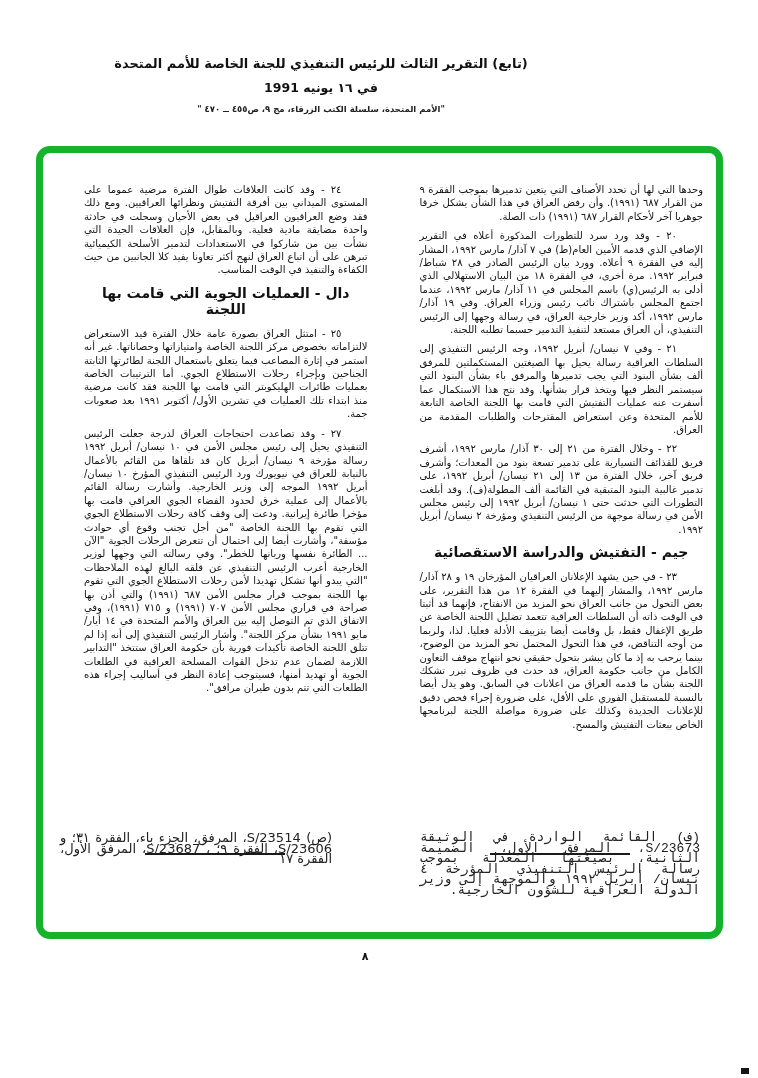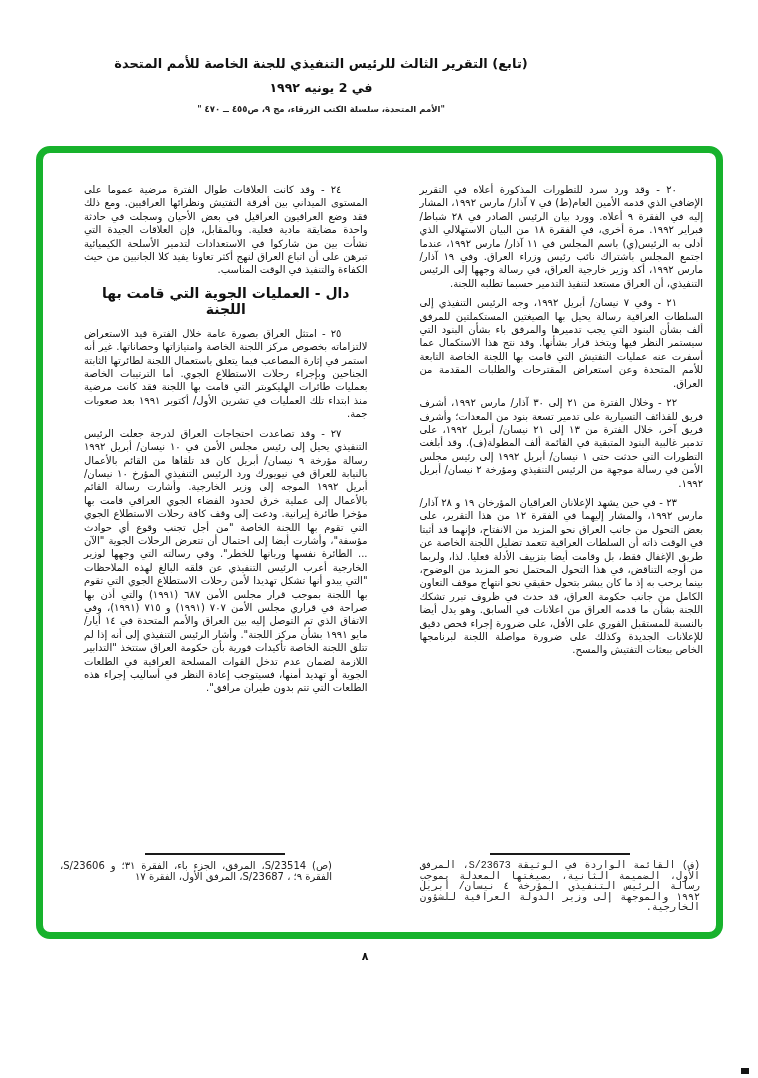--- a/index.html
+++ b/index.html
@@ -29,51 +29,53 @@
     margin:0 0 6px 0;text-indent:26px;
   }
   .para.cont{text-indent:0;}
   .heading{
     font-size:14px;font-weight:bold;text-align:center;margin:8px 0 10px 0;
   }
   .fn-rule{position:absolute;height:2px;background:#1a1a1a;}
   .fn-rule-left{left:102px;top:700px;width:140px;}
   .fn-rule-right{left:447px;top:700px;width:140px;}
   .footnote{
-    position:absolute;top:708px;font-size:10px;line-height:10.5px;
+    position:absolute;top:680px;font-size:13px;line-height:10.5px;
     direction:rtl;text-align:justify;color:#222;
   }
   .footnote-left{left:17px;width:272px;}
   .footnote-right{left:377px;width:280px;font-family:Liberation Mono, monospace;}
   .page-number{
     position:absolute;left:340px;top:950px;width:50px;text-align:center;
     font-size:11px;font-weight:bold;
   }
   .corner-mark{
     position:absolute;left:741px;top:1068px;width:8px;height:6px;background:#141414;
   }
 </style>
 </head>
 <body>
 
 <div>
 
   <header class="page-header">
     <div class="h1">(تابع) التقرير الثالث للرئيس التنفيذي للجنة الخاصة للأمم المتحدة</div>
-    <div class="h2">في 2 يونيه ١٩٩٢</div>
+    <div class="h2">في ١٦ يونيه 1991</div>
     <div class="h3">"الأمم المتحدة، سلسلة الكتب الزرقاء، مج ٩، ص٤٥٥ ــ ٤٧٠ "</div>
   </header>
 
   <div class="green-box">
     <div class="cols">
 
       <div class="col">
+        <p class="para cont">وحدها التي لها أن تحدد الأصناف التي يتعين تدميرها بموجب الفقرة ٩ من القرار ٦٨٧ (١٩٩١). وأن رفض العراق في هذا الشأن يشكل خرقا جوهريا آخر لأحكام القرار ٦٨٧ (١٩٩١) ذات الصلة.</p>
         <p class="para">٢٠ -  وقد ورد سرد للتطورات المذكورة أعلاه في التقرير الإضافي الذي قدمه الأمين العام(ط) في ٧ آذار/ مارس ١٩٩٢، المشار إليه في الفقرة ٩ أعلاه. وورد بيان الرئيس الصادر في ٢٨ شباط/ فبراير ١٩٩٢. مرة أخرى، في الفقرة ١٨ من البيان الاستهلالي الذي أدلى به الرئيس(ي) باسم المجلس في ١١ آذار/ مارس ١٩٩٢، عندما اجتمع المجلس باشتراك نائب رئيس وزراء العراق. وفي ١٩ آذار/ مارس ١٩٩٢، أكد وزير خارجية العراق، في رسالة وجهها إلى الرئيس التنفيذي، أن العراق مستعد لتنفيذ التدمير حسبما تطلبه اللجنة.</p>
         <p class="para">٢١ -  وفي ٧ نيسان/ أبريل ١٩٩٢، وجه الرئيس التنفيذي إلى السلطات العراقية رسالة يحيل بها الصيغتين المستكملتين للمرفق ألف بشأن البنود التي يجب تدميرها والمرفق باء بشأن البنود التي سيستمر النظر فيها ويتخذ قرار بشأنها. وقد نتج هذا الاستكمال عما أسفرت عنه عمليات التفتيش التي قامت بها اللجنة الخاصة التابعة للأمم المتحدة وعن استعراض المقترحات والطلبات المقدمة من العراق.</p>
         <p class="para">٢٢ -  وخلال الفترة من ٢١ إلى ٣٠ آذار/ مارس ١٩٩٢، أشرف فريق للقذائف التسيارية على تدمير تسعة بنود من المعدات؛ وأشرف فريق آخر، خلال الفترة من ١٣ إلى ٢١ نيسان/ أبريل ١٩٩٢، على تدمير غالبية البنود المتبقية في القائمة ألف المطولة(ف). وقد أبلغت التطورات التي حدثت حتى ١ نيسان/ أبريل ١٩٩٢ إلى رئيس مجلس الأمن في رسالة موجهة من الرئيس التنفيذي ومؤرخة ٢ نيسان/ أبريل ١٩٩٢.</p>
+        <div class="heading">جيم - التفتيش والدراسة الاستقصائية</div>
         <p class="para">٢٣ -  في حين يشهد الإعلانان العراقيان المؤرخان ١٩ و ٢٨ آذار/ مارس ١٩٩٢، والمشار إليهما في الفقرة ١٢ من هذا التقرير، على بعض التحول من جانب العراق نحو المزيد من الانفتاح، فإنهما قد أثبتا في الوقت ذاته أن السلطات العراقية تتعمد تضليل اللجنة الخاصة عن طريق الإغفال فقط، بل وقامت أيضا بتزييف الأدلة فعليا. لذا، ولربما من أوجه التناقض، في هذا التحول المحتمل نحو المزيد من الوضوح، بينما يرحب به إذ ما كان يبشر بتحول حقيقي نحو انتهاج موقف التعاون الكامل من جانب حكومة العراق، قد حدث في ظروف تبرر تشكك اللجنة بشأن ما قدمه العراق من اعلانات في السابق. وهو يدل أيضا بالنسبة للمستقبل الفوري على الأقل، على ضرورة إجراء فحص دقيق للإعلانات الجديدة وكذلك على ضرورة مواصلة اللجنة لبرنامجها الخاص ببعثات التفتيش والمسح.</p>
       </div>
 
       <div class="col">
         <p class="para">٢٤ -  وقد كانت العلاقات طوال الفترة مرضية عموما على المستوى الميداني بين أفرقة التفتيش ونظرائها العراقيين. ومع ذلك فقد وضع العراقيون العراقيل في بعض الأحيان وسجلت في حادثة واحدة مضايقة مادية فعلية. وبالمقابل، فإن العلاقات الجيدة التي نشأت بين من شاركوا في الاستعدادات لتدمير الأسلحة الكيميائية تبرهن على أن اتباع العراق لنهج أكثر تعاونا يفيد كلا الجانبين من حيث الكفاءة والتنفيذ في الوقت المناسب.</p>
         <div class="heading">دال -  العمليات الجوية التي قامت بها اللجنة</div>
         <p class="para">٢٥ -  امتثل العراق بصورة عامة خلال الفترة قيد الاستعراض لالتزاماته بخصوص مركز اللجنة الخاصة وامتيازاتها وحصاناتها. غير أنه استمر في إثارة المصاعب فيما يتعلق باستعمال اللجنة لطائرتها الثابتة الجناحين وبإجراء رحلات الاستطلاع الجوي. أما الترتيبات الخاصة بعمليات طائرات الهليكوبتر التي قامت بها اللجنة فقد كانت مرضية منذ ابتداء تلك العمليات في تشرين الأول/ أكتوبر ١٩٩١ بعد صعوبات جمة.</p>
         <p class="para">٢٧ -  وقد تصاعدت احتجاجات العراق لدرجة جعلت الرئيس التنفيذي يحيل إلى رئيس مجلس الأمن في ١٠ نيسان/ أبريل ١٩٩٢ رسالة مؤرخة ٩ نيسان/ أبريل كان قد تلقاها من القائم بالأعمال بالنيابة للعراق في نيويورك ورد الرئيس التنفيذي المؤرخ ١٠ نيسان/ أبريل ١٩٩٢ الموجه إلى وزير الخارجية. وأشارت رسالة القائم بالأعمال إلى عملية خرق لحدود الفضاء الجوي العراقي قامت بها مؤخرا طائرة إيرانية. ودعت إلى وقف كافة رحلات الاستطلاع الجوي التي تقوم بها اللجنة الخاصة "من أجل تجنب وقوع أي حوادث مؤسفة"، وأشارت أيضا إلى احتمال أن تتعرض الرحلات الجوية "الآن ... الطائرة نفسها وربانها للخطر". وفي رسالته التي وجهها لوزير الخارجية أعرب الرئيس التنفيذي عن قلقه البالغ لهذه الملاحظات "التي يبدو أنها تشكل تهديدا لأمن رحلات الاستطلاع الجوي التي تقوم بها اللجنة بموجب قرار مجلس الأمن ٦٨٧ (١٩٩١) والتي أذن بها صراحة في قراري مجلس الأمن ٧٠٧ (١٩٩١) و ٧١٥ (١٩٩١)، وفي الاتفاق الذي تم التوصل إليه بين العراق والأمم المتحدة في ١٤ أيار/ مايو ١٩٩١ بشأن مركز اللجنة". وأشار الرئيس التنفيذي إلى أنه إذا لم تتلق اللجنة الخاصة تأكيدات فورية بأن حكومة العراق ستتخذ "التدابير اللازمة لضمان عدم تدخل القوات المسلحة العراقية في الطلعات الجوية أو تهديد أمنها، فسيتوجب إعادة النظر في أساليب إجراء هذه الطلعات التي تتم بدون طيران مرافق".</p>
       </div>
 

